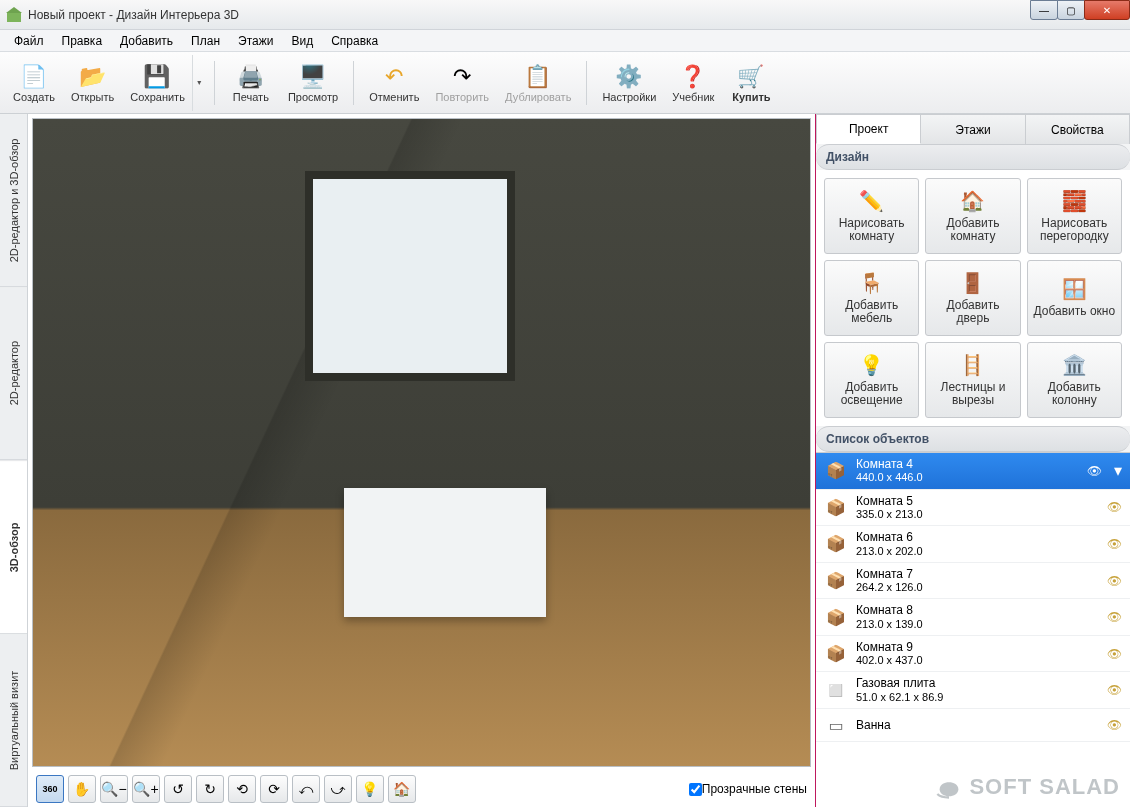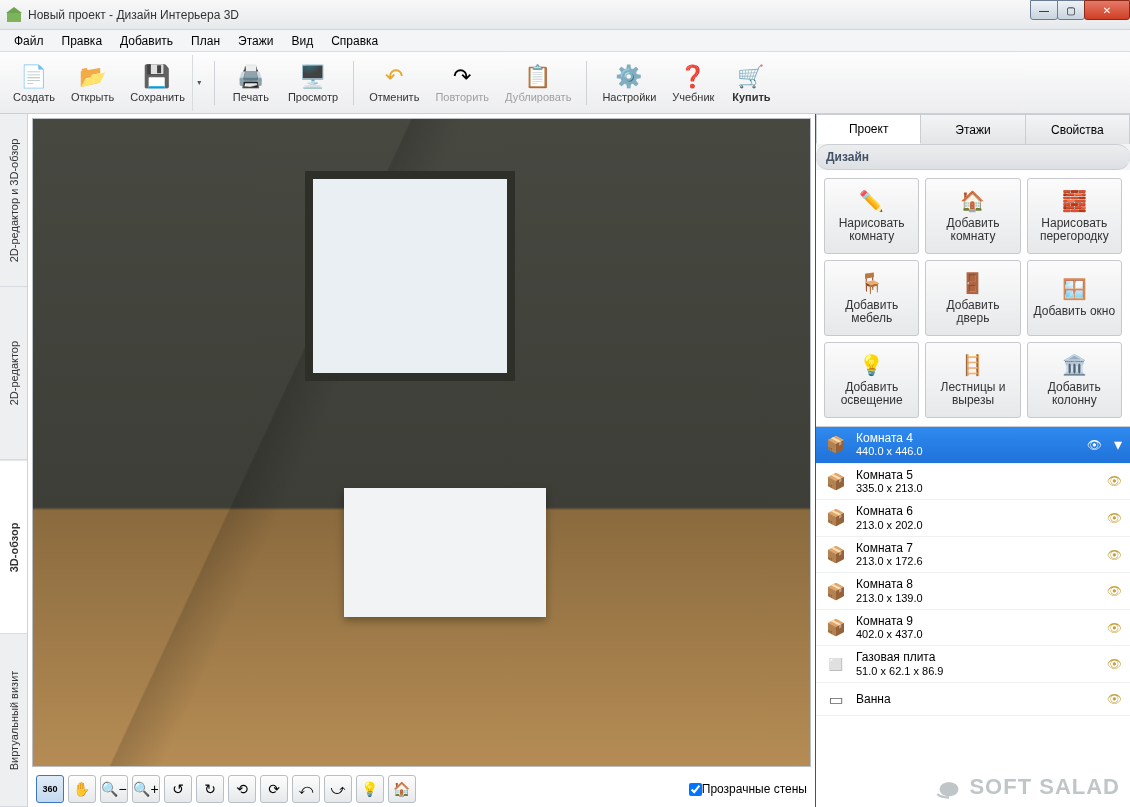--- a/index.html
+++ b/index.html
@@ -225,20 +225,21 @@
         </div>
         <div class="dgbtn">
           <div class="di">🪜</div>
           <div class="dl">Лестницы и вырезы</div>
         </div>
         <div class="dgbtn">
           <div class="di">🏛️</div>
           <div class="dl">Добавить колонну</div>
         </div>
       </div>
+    <div class="section-hdr">Список объектов</div>
     <div class="obj-list" id="objlist">
         <div class="obj-item selected">
           <div class="oicon">📦</div>
           <div class="otext">
             <div class="oname">Комната 4</div>
             <div>440.0 x 446.0</div>
           </div>
           <div class="eye">👁</div>
           <div style="color: rgb(255, 255, 255); margin-left: 4px;">▾</div>
         </div>
@@ -255,21 +256,21 @@
           <div class="otext">
             <div class="oname">Комната 6</div>
             <div>213.0 x 202.0</div>
           </div>
           <div class="eye">👁</div>
         </div>
         <div class="obj-item">
           <div class="oicon">📦</div>
           <div class="otext">
             <div class="oname">Комната 7</div>
-            <div>213.0 x 172.6</div>
+            <div>264.2 x 126.0</div>
           </div>
           <div class="eye">👁</div>
         </div>
         <div class="obj-item">
           <div class="oicon">📦</div>
           <div class="otext">
             <div class="oname">Комната 8</div>
             <div>213.0 x 139.0</div>
           </div>
           <div class="eye">👁</div>

